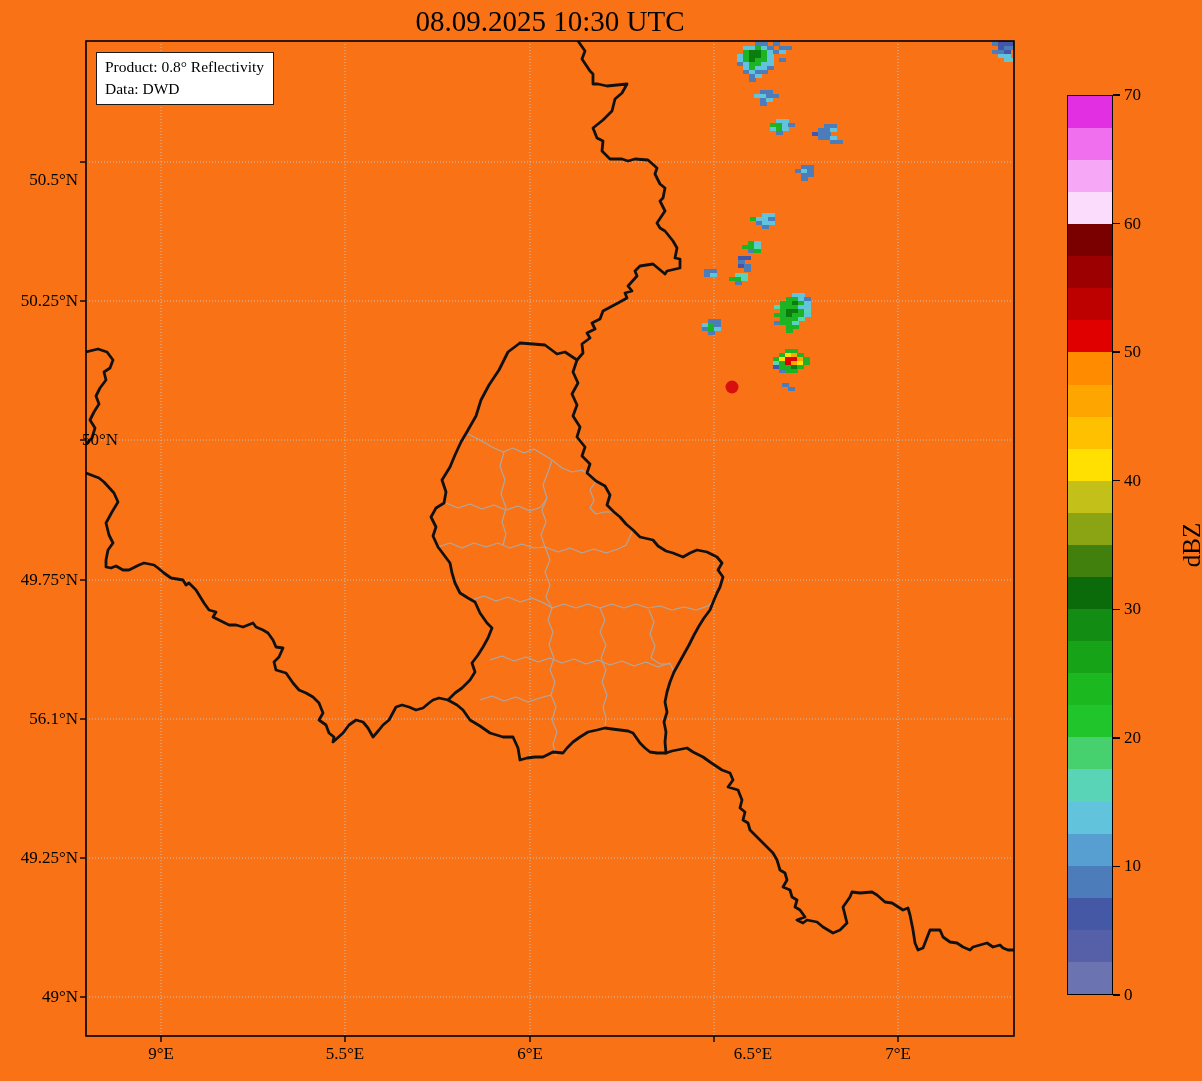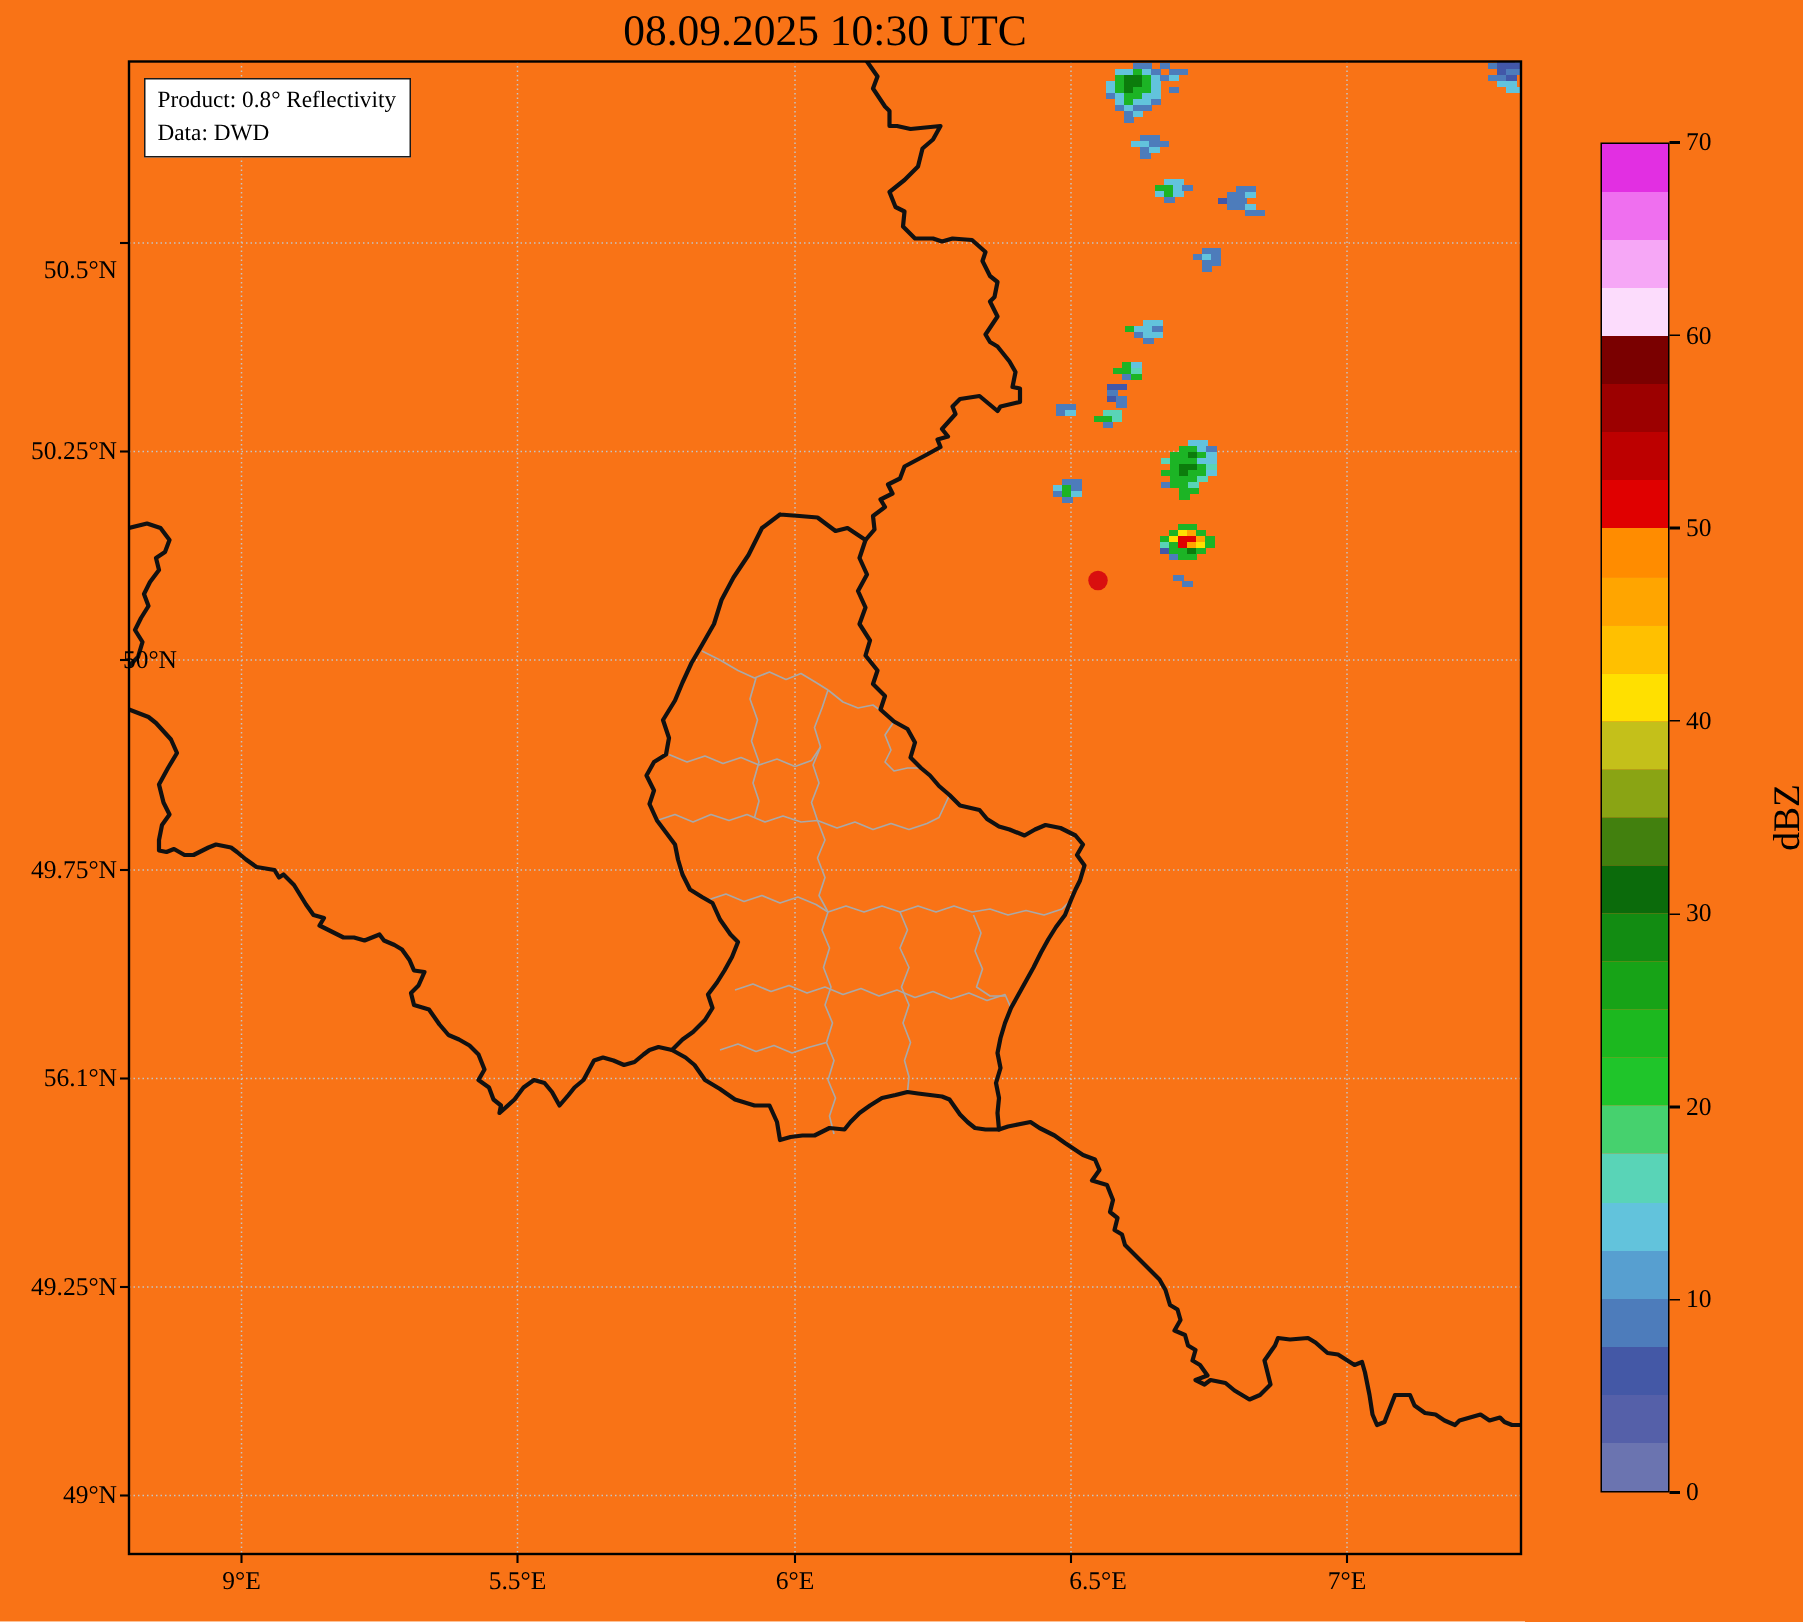--- a/index.html
+++ b/index.html
@@ -306,21 +306,21 @@
 
   <div id="infobox">
     <div>Product: 0.8° Reflectivity</div>
     <div>Data: DWD</div>
   </div>
 
   <div id="xticks">
       <div class="xticklabel" style="left: 161px;">9°E</div>
       <div class="xticklabel" style="left: 345px;">5.5°E</div>
       <div class="xticklabel" style="left: 530px;">6°E</div>
-      <div class="xticklabel" style="left: 732px;">6.5°E</div>
+      <div class="xticklabel" style="left: 753px;">6.5°E</div>
       <div class="xticklabel" style="left: 898px;">7°E</div>
     </div>
   <div id="yticks">
       <div class="yticklabel" style="top: 170px;">50.5°N</div>
       <div class="yticklabel" style="top: 291px;">50.25°N</div>
       <div class="yticklabel" style="top: 430px; padding-left: 40px;">50°N</div>
       <div class="yticklabel" style="top: 570px;">49.75°N</div>
       <div class="yticklabel" style="top: 709px;">56.1°N</div>
       <div class="yticklabel" style="top: 848px;">49.25°N</div>
       <div class="yticklabel" style="top: 987px;">49°N</div>

